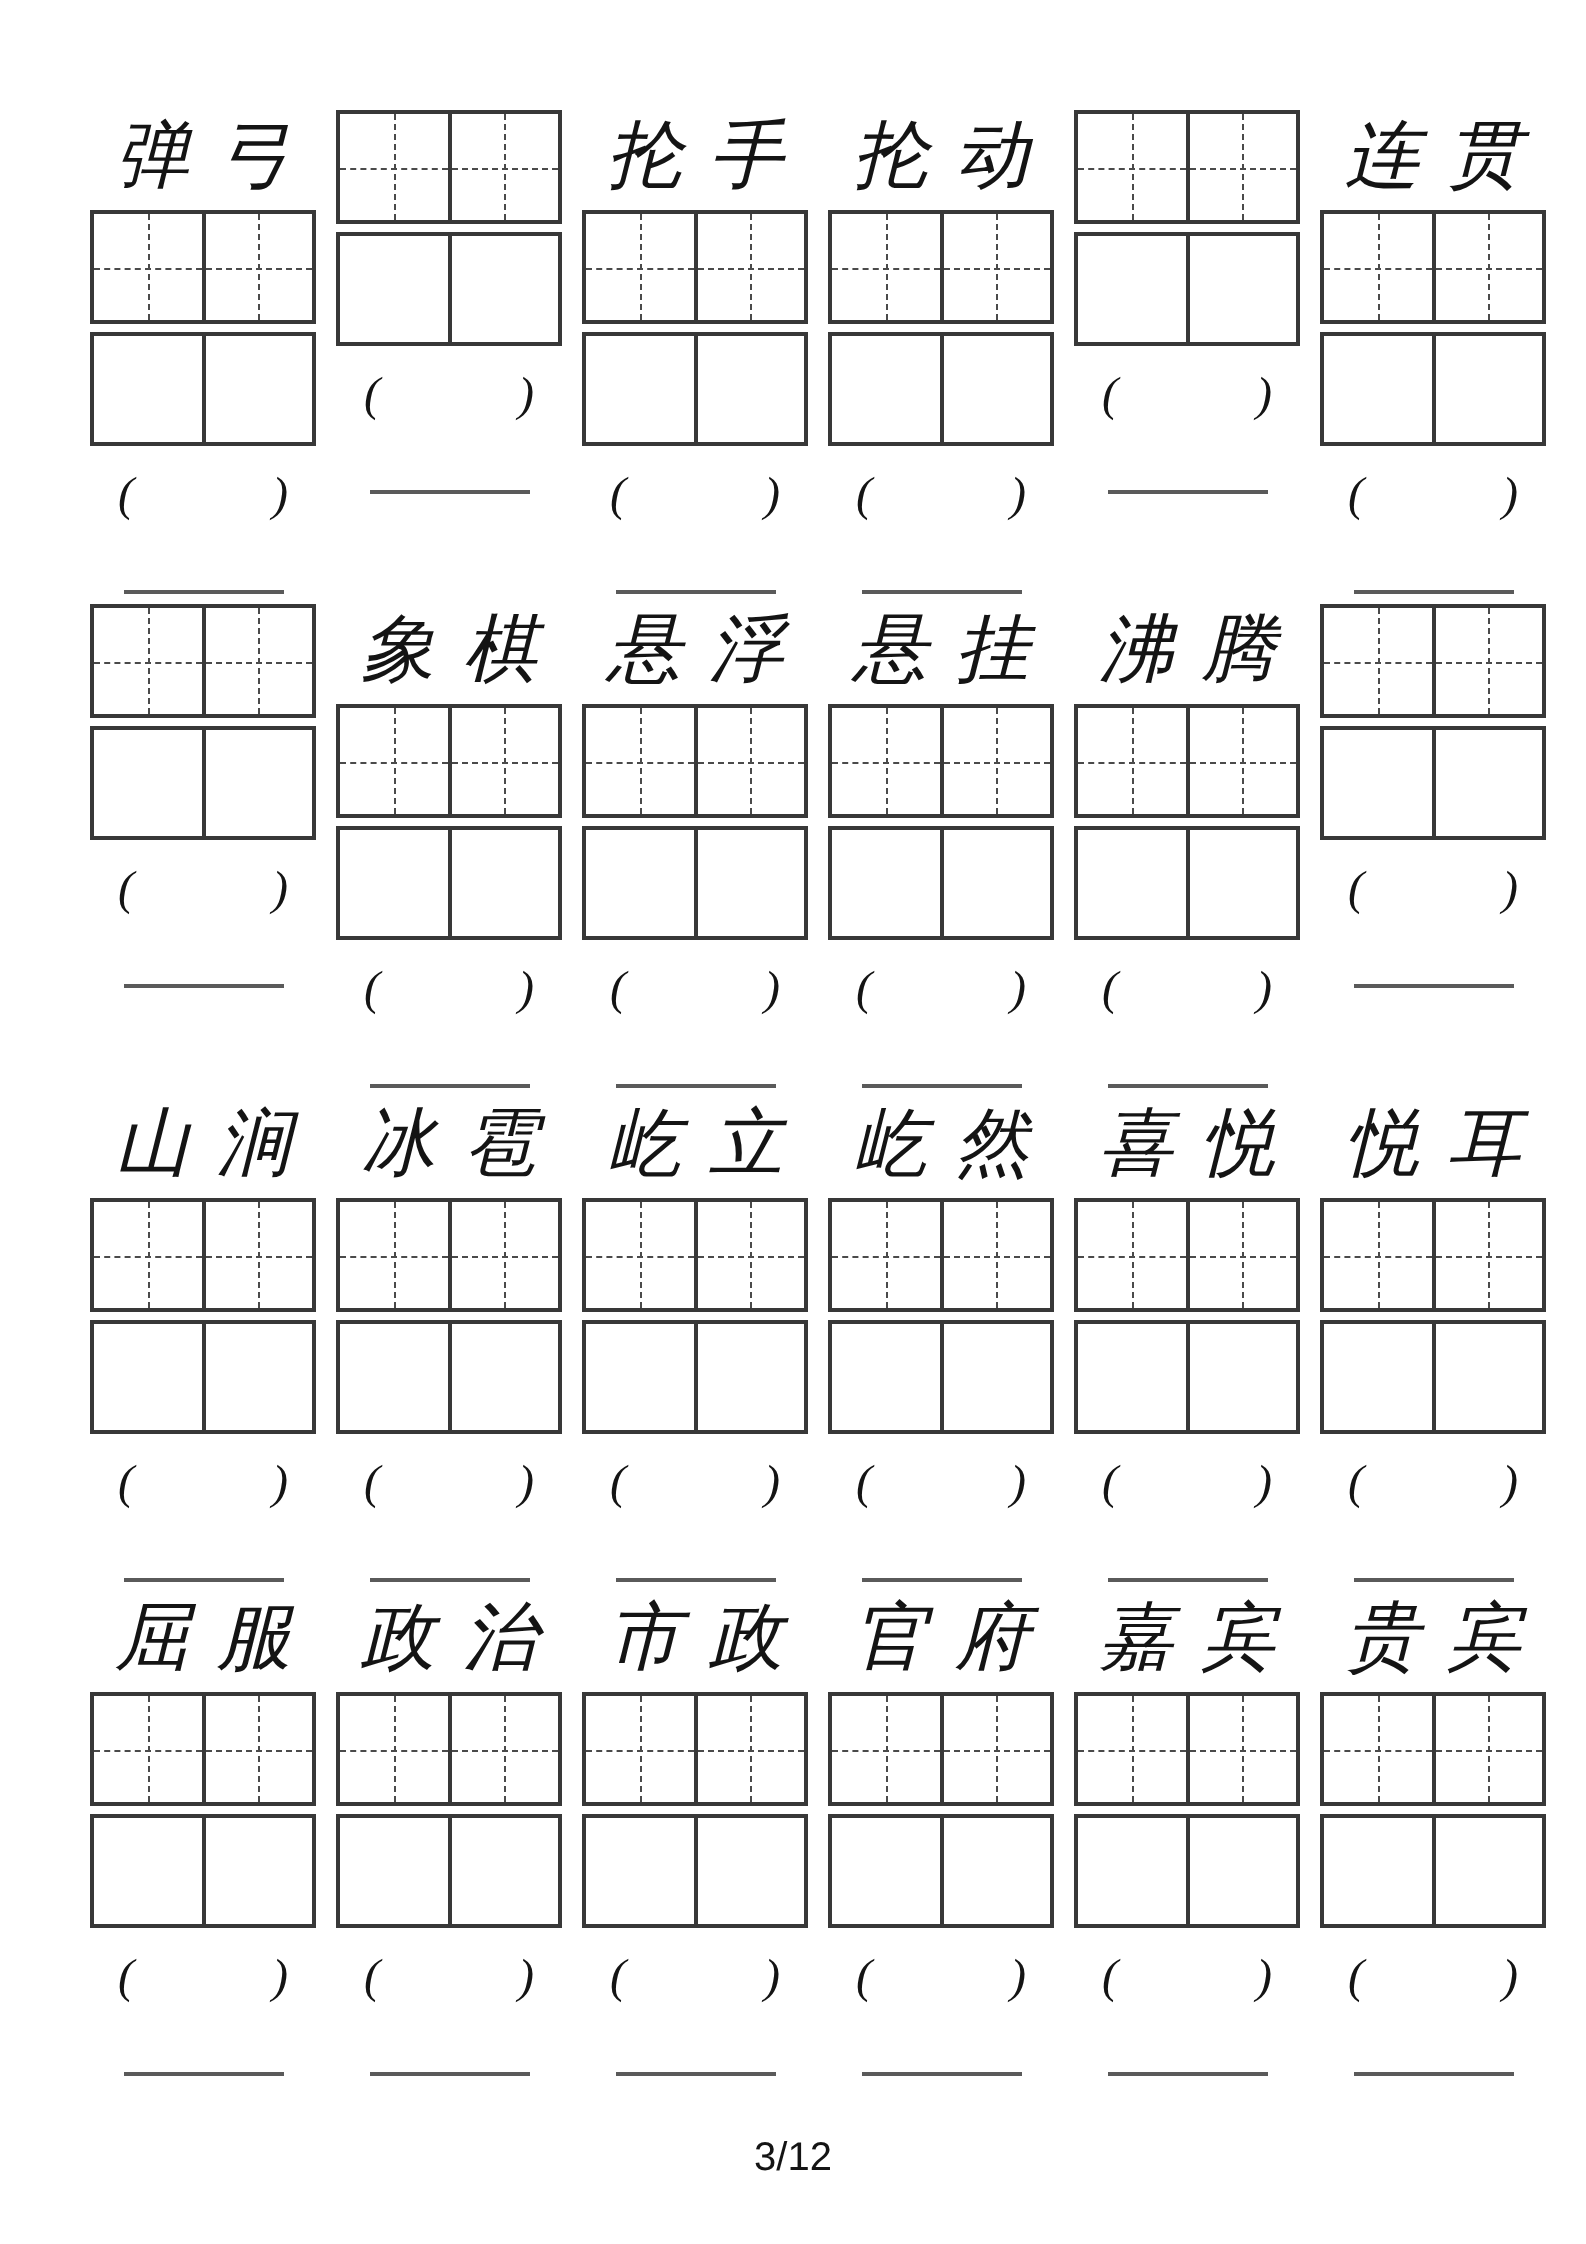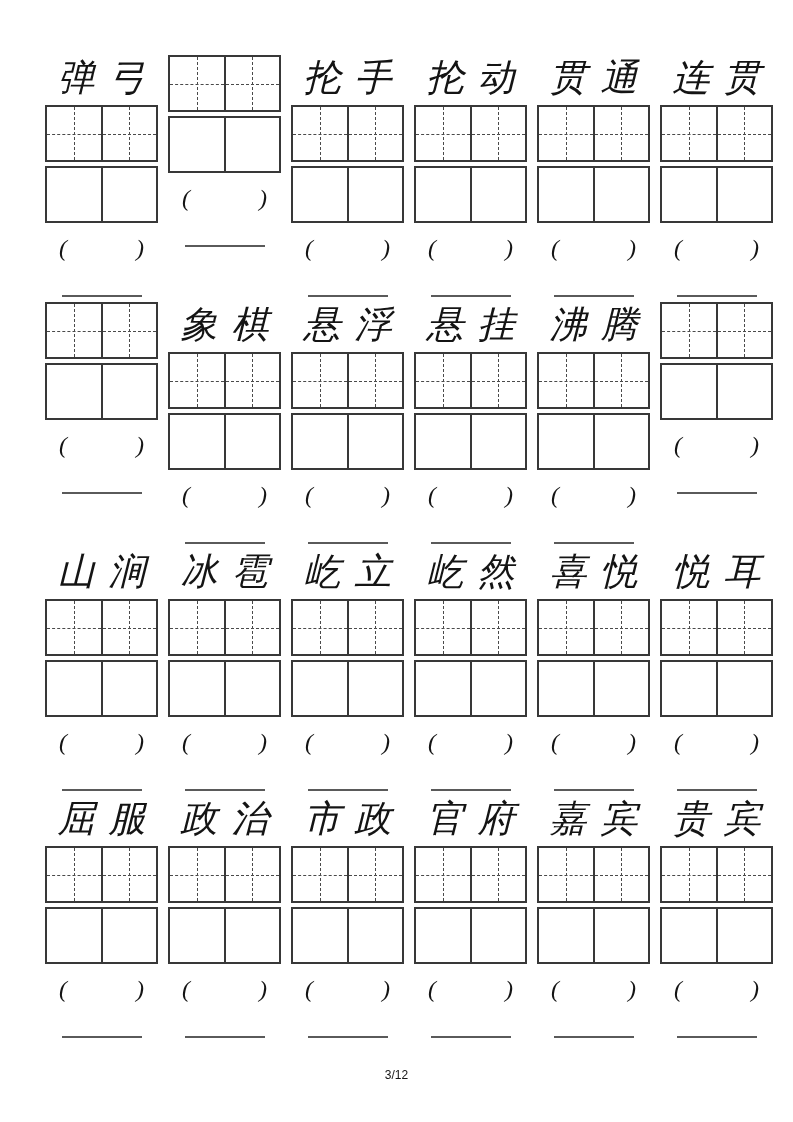--- a/index.html
+++ b/index.html
@@ -94,21 +94,21 @@
     height: 0;
     border-top: 2px solid var(--separator-line, #5a5a5a);
     margin-top: 34px;
   }
   .footer {
     position: absolute;
     left: 0;
     right: 0;
     top: 1068px;
     text-align: center;
-    font-size: 12px;
+    font-size: 20px;
     color: var(--text, #141414);
     font-family: "Liberation Sans", sans-serif;
   }
 </style>
 </head>
 <body>
 
 <div class="page">
   <div id="blocks">
       <div class="block">
@@ -169,21 +169,20 @@
       <div class="cell"></div>
       <div class="cell"></div>
     </div>
     <div class="parens">
       <span>(</span>
       <span>)</span>
     </div>
     <div class="underline"></div>
   </div>
         <div class="group">
-    <div class="word">贯通</div>
     <div class="grid dashed">
       <div class="cell"></div>
       <div class="cell"></div>
     </div>
     <div class="grid plain">
       <div class="cell"></div>
       <div class="cell"></div>
     </div>
     <div class="parens">
       <span>(</span>

